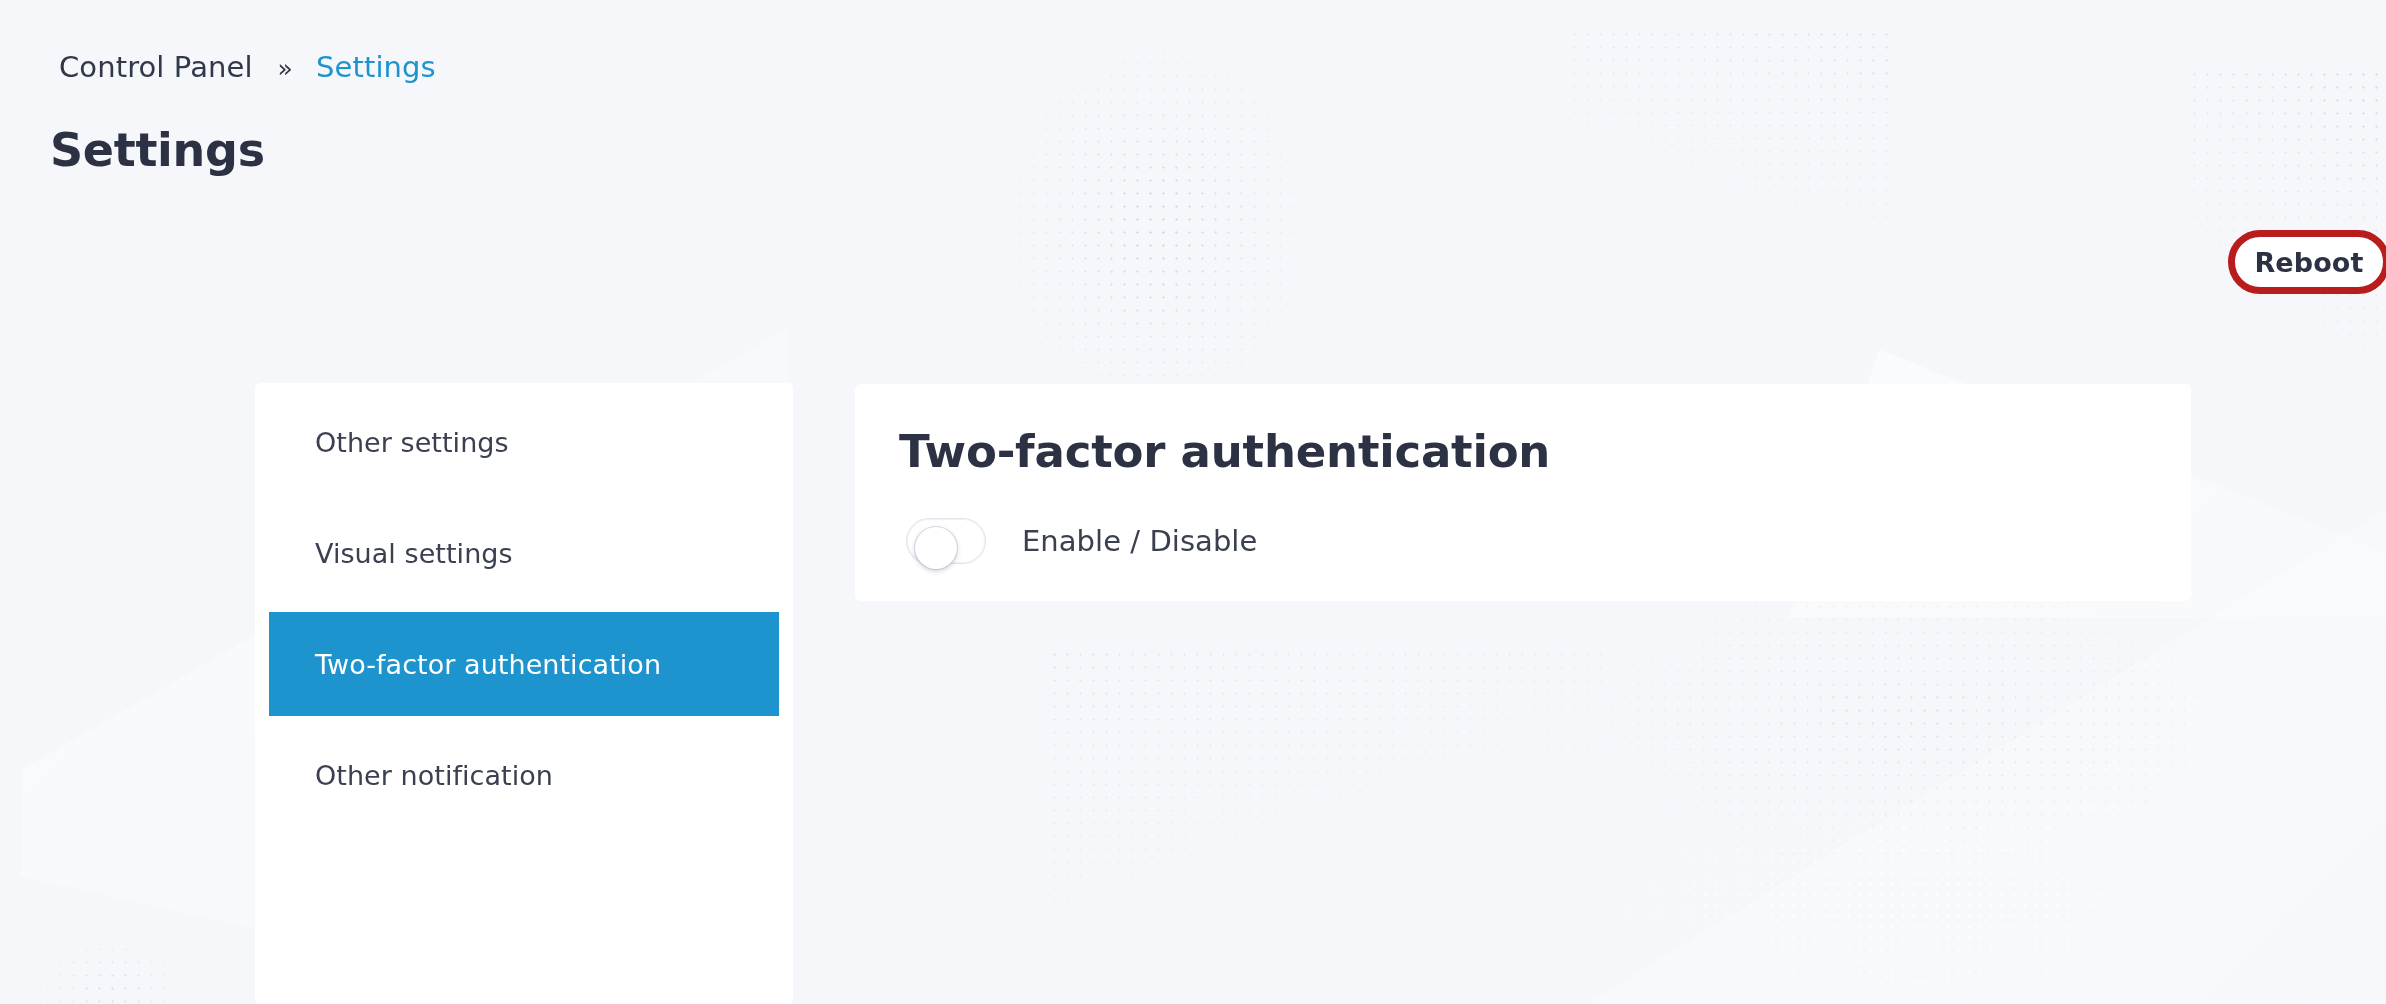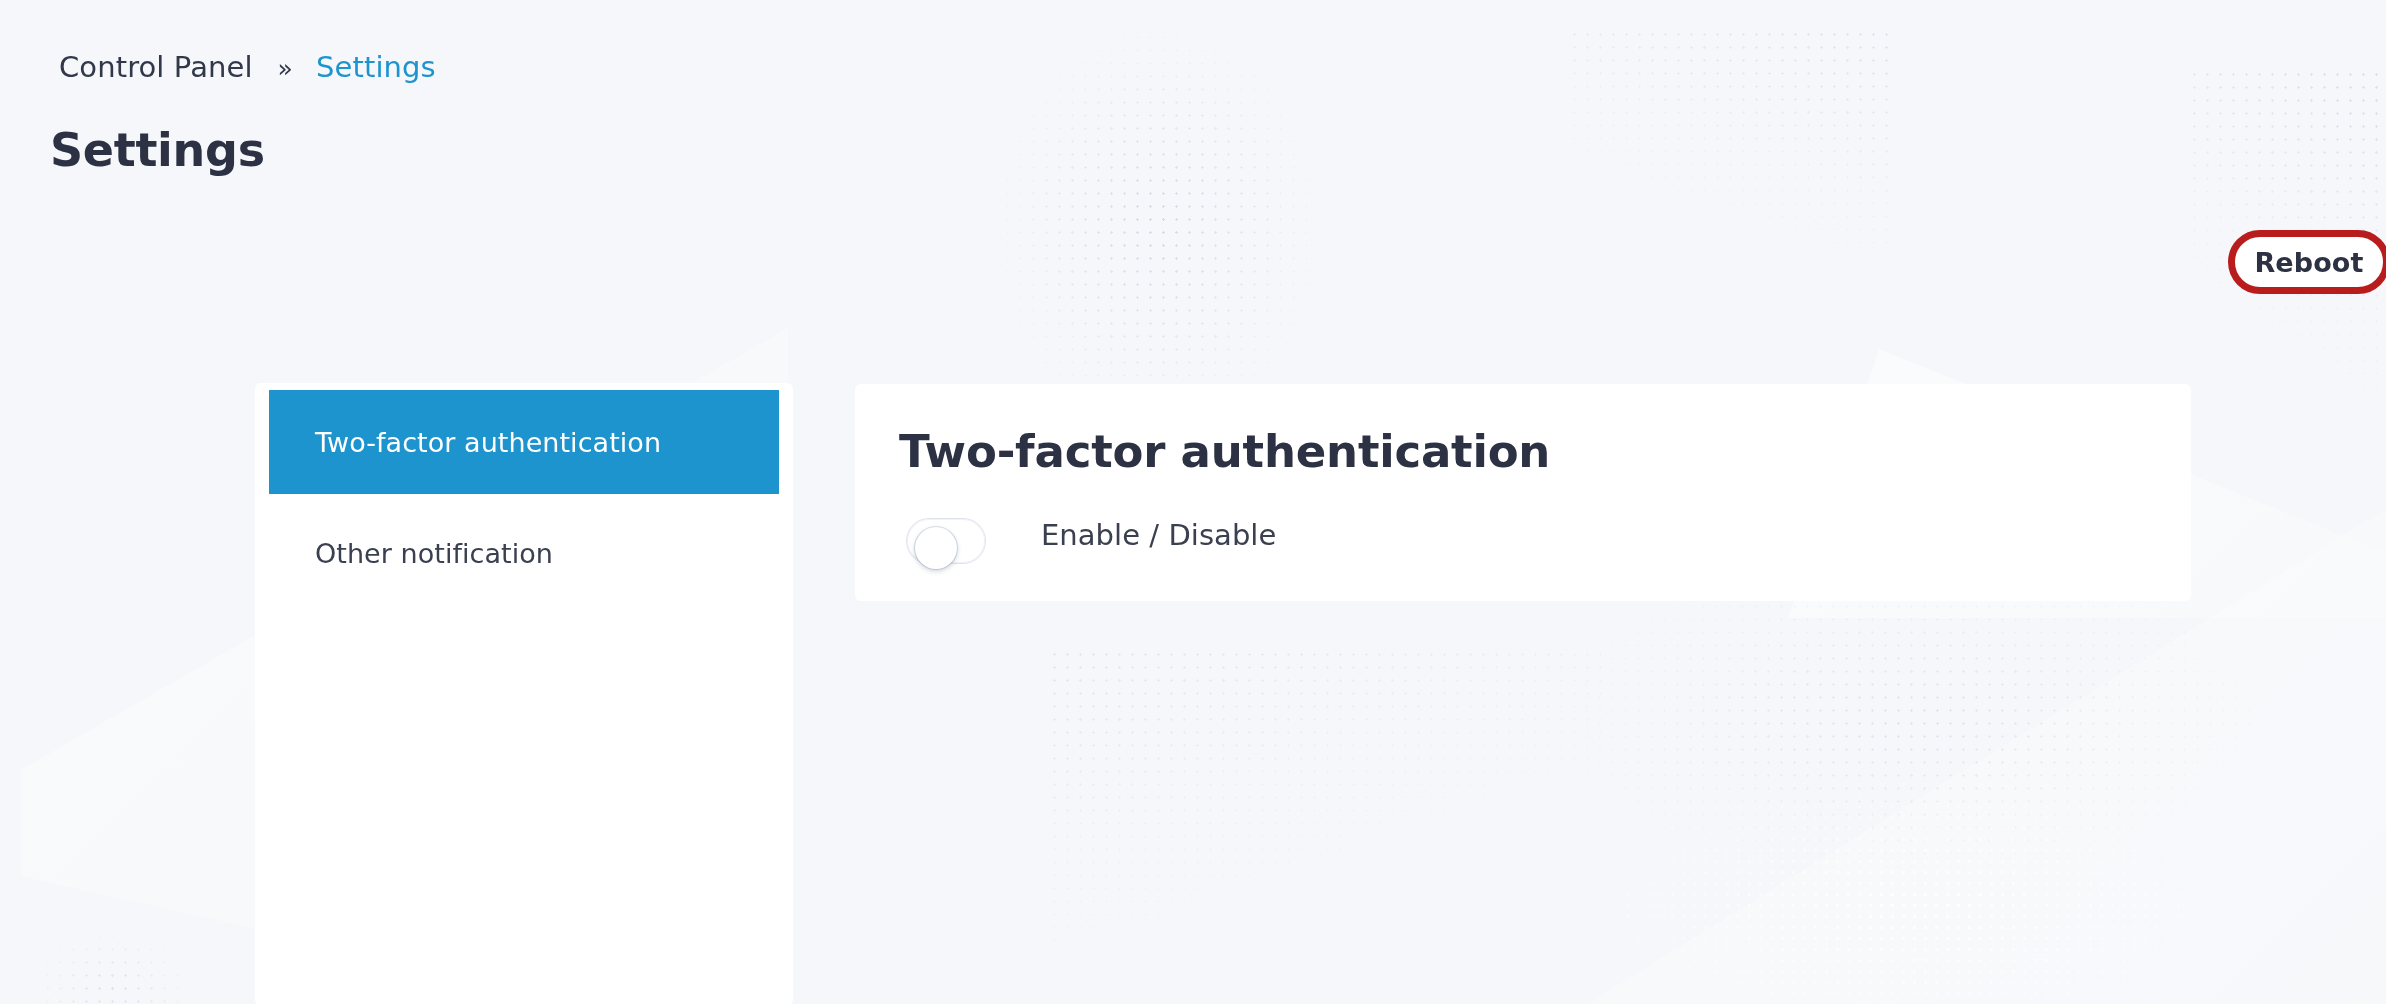--- a/index.html
+++ b/index.html
@@ -178,22 +178,21 @@
     font-size: 45px;
     font-weight: bold;
     color: #2c3243;
     letter-spacing: -0.2px;
   }
   .toggle-row {
     position: absolute;
     top: 120px;
     left: 37px;
     display: flex;
-    align-items: flex-start;
-    gap: 19px;
+    align-items: center;
   }
   .toggle-switch {
     width: 80px;
     height: 46px;
     border-radius: 23px;
     border: 1px solid #dfe3ec;
     background: #ffffff;
     position: relative;
     cursor: pointer;
     flex: 0 0 auto;
@@ -239,20 +238,26 @@
   <nav class="breadcrumb">
     <span class="crumb-root">Control Panel</span><span class="crumb-sep">»</span><a class="crumb-current" href="#">Settings</a>
   </nav>
 
   <h1 class="page-title">Settings</h1>
 
   <button class="reboot-button">Reboot</button>
 
   <aside class="sidebar-card">
     <ul class="sidebar-list">
+      <li class="sidebar-item">
+        <span>Other settings</span>
+      </li>
+      <li class="sidebar-item">
+        <span>Visual settings</span>
+      </li>
       <li class="sidebar-item active">
         <span>Two-factor authentication</span>
       </li>
       <li class="sidebar-item">
         <span>Other notification</span>
       </li>
     </ul>
   </aside>
 
   <section class="content-card">

